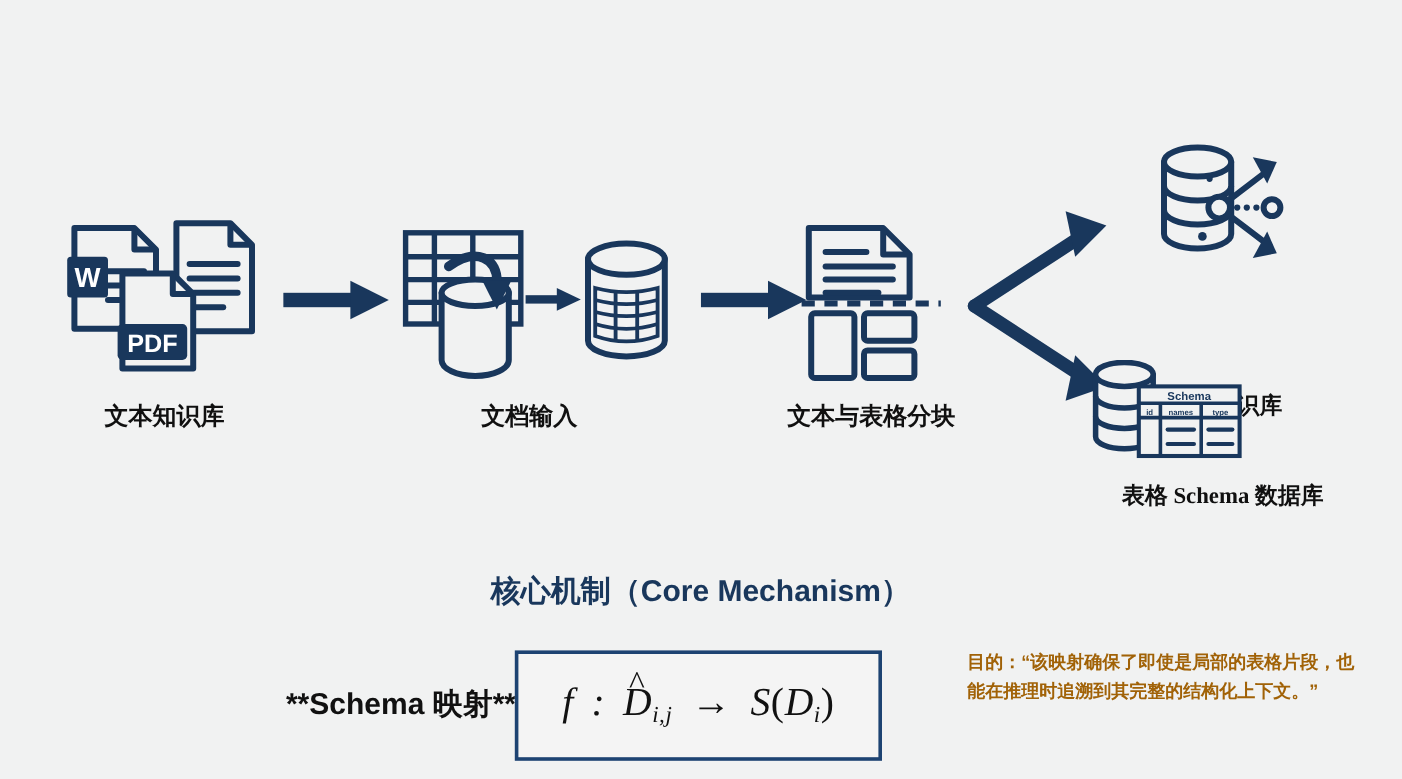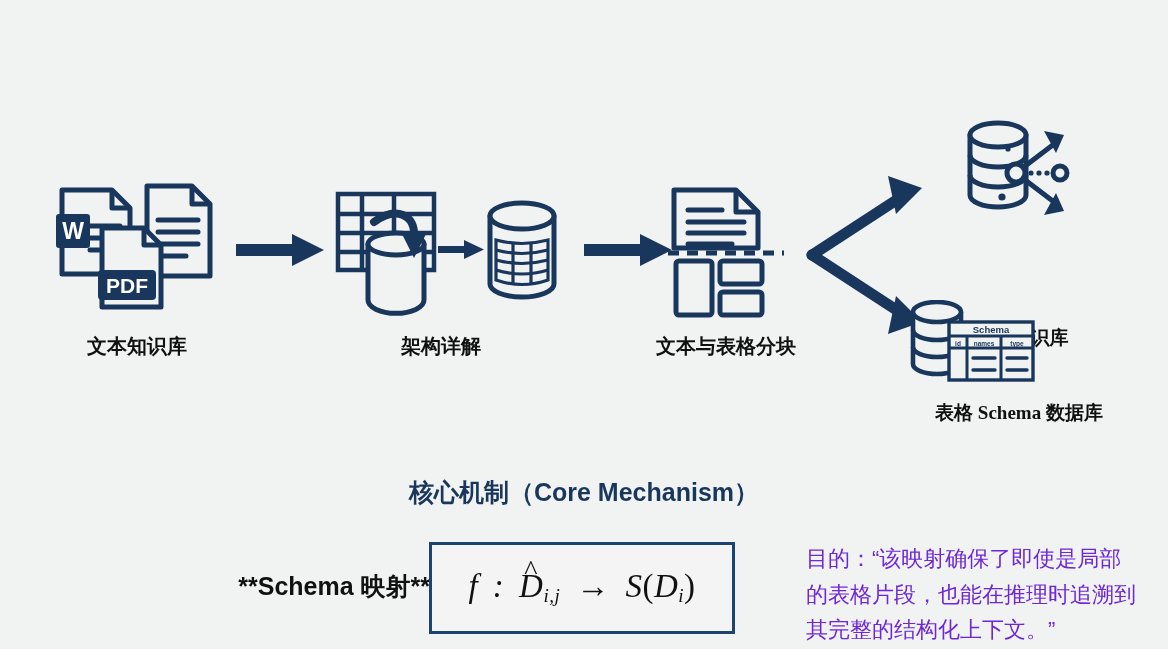--- a/index.html
+++ b/index.html
@@ -114,24 +114,24 @@
     left: 50%;
     transform: translateX(-52%);
     font-style: normal;
     font-size: 0.85em;
   }
   .note {
     position: absolute;
     left: 806px;
     top: 541px;
     width: 330px;
-    font-size: 22px;
+    font-size: 15px;
     line-height: 1.62;
-    color: #6d28d9;
-    font-weight: normal;
+    color: #a16207;
+    font-weight: bold;
   }
 </style>
 </head>
 <body>
 
 <div class="slide">
 
 
   <div class="pipeline">
 
@@ -212,21 +212,21 @@
         <g fill="none" stroke="#19375c" stroke-width="3.2">
           <path d="M162 52 q26 7 52 0 v40 q-26 9 -52 0 z"></path>
           <path d="M162 62 q26 7 52 0"></path>
           <path d="M162 72 q26 7 52 0"></path>
           <path d="M162 82 q26 8 52 0"></path>
           <path d="M179 54.5 v40.5"></path>
           <path d="M197 54.5 v40.5"></path>
         </g>
       </svg>
     </div>
-    <div class="node-label" style="left:311px; top:333px;">架构详解</div>
+    <div class="node-label" style="left:311px; top:333px;">文档输入</div>
 
     <svg class="node" style="left:584px; top:230px;" width="92" height="42" viewBox="0 0 92 42">
       <g fill="#19375c">
         <rect x="0" y="14" width="62" height="12"></rect>
         <polygon points="56,4 88,20 56,36"></polygon>
       </g>
     </svg>
 
     <div class="node" style="left:666px; top:186px;">
       <svg width="120" height="134" viewBox="0 0 120 134">

